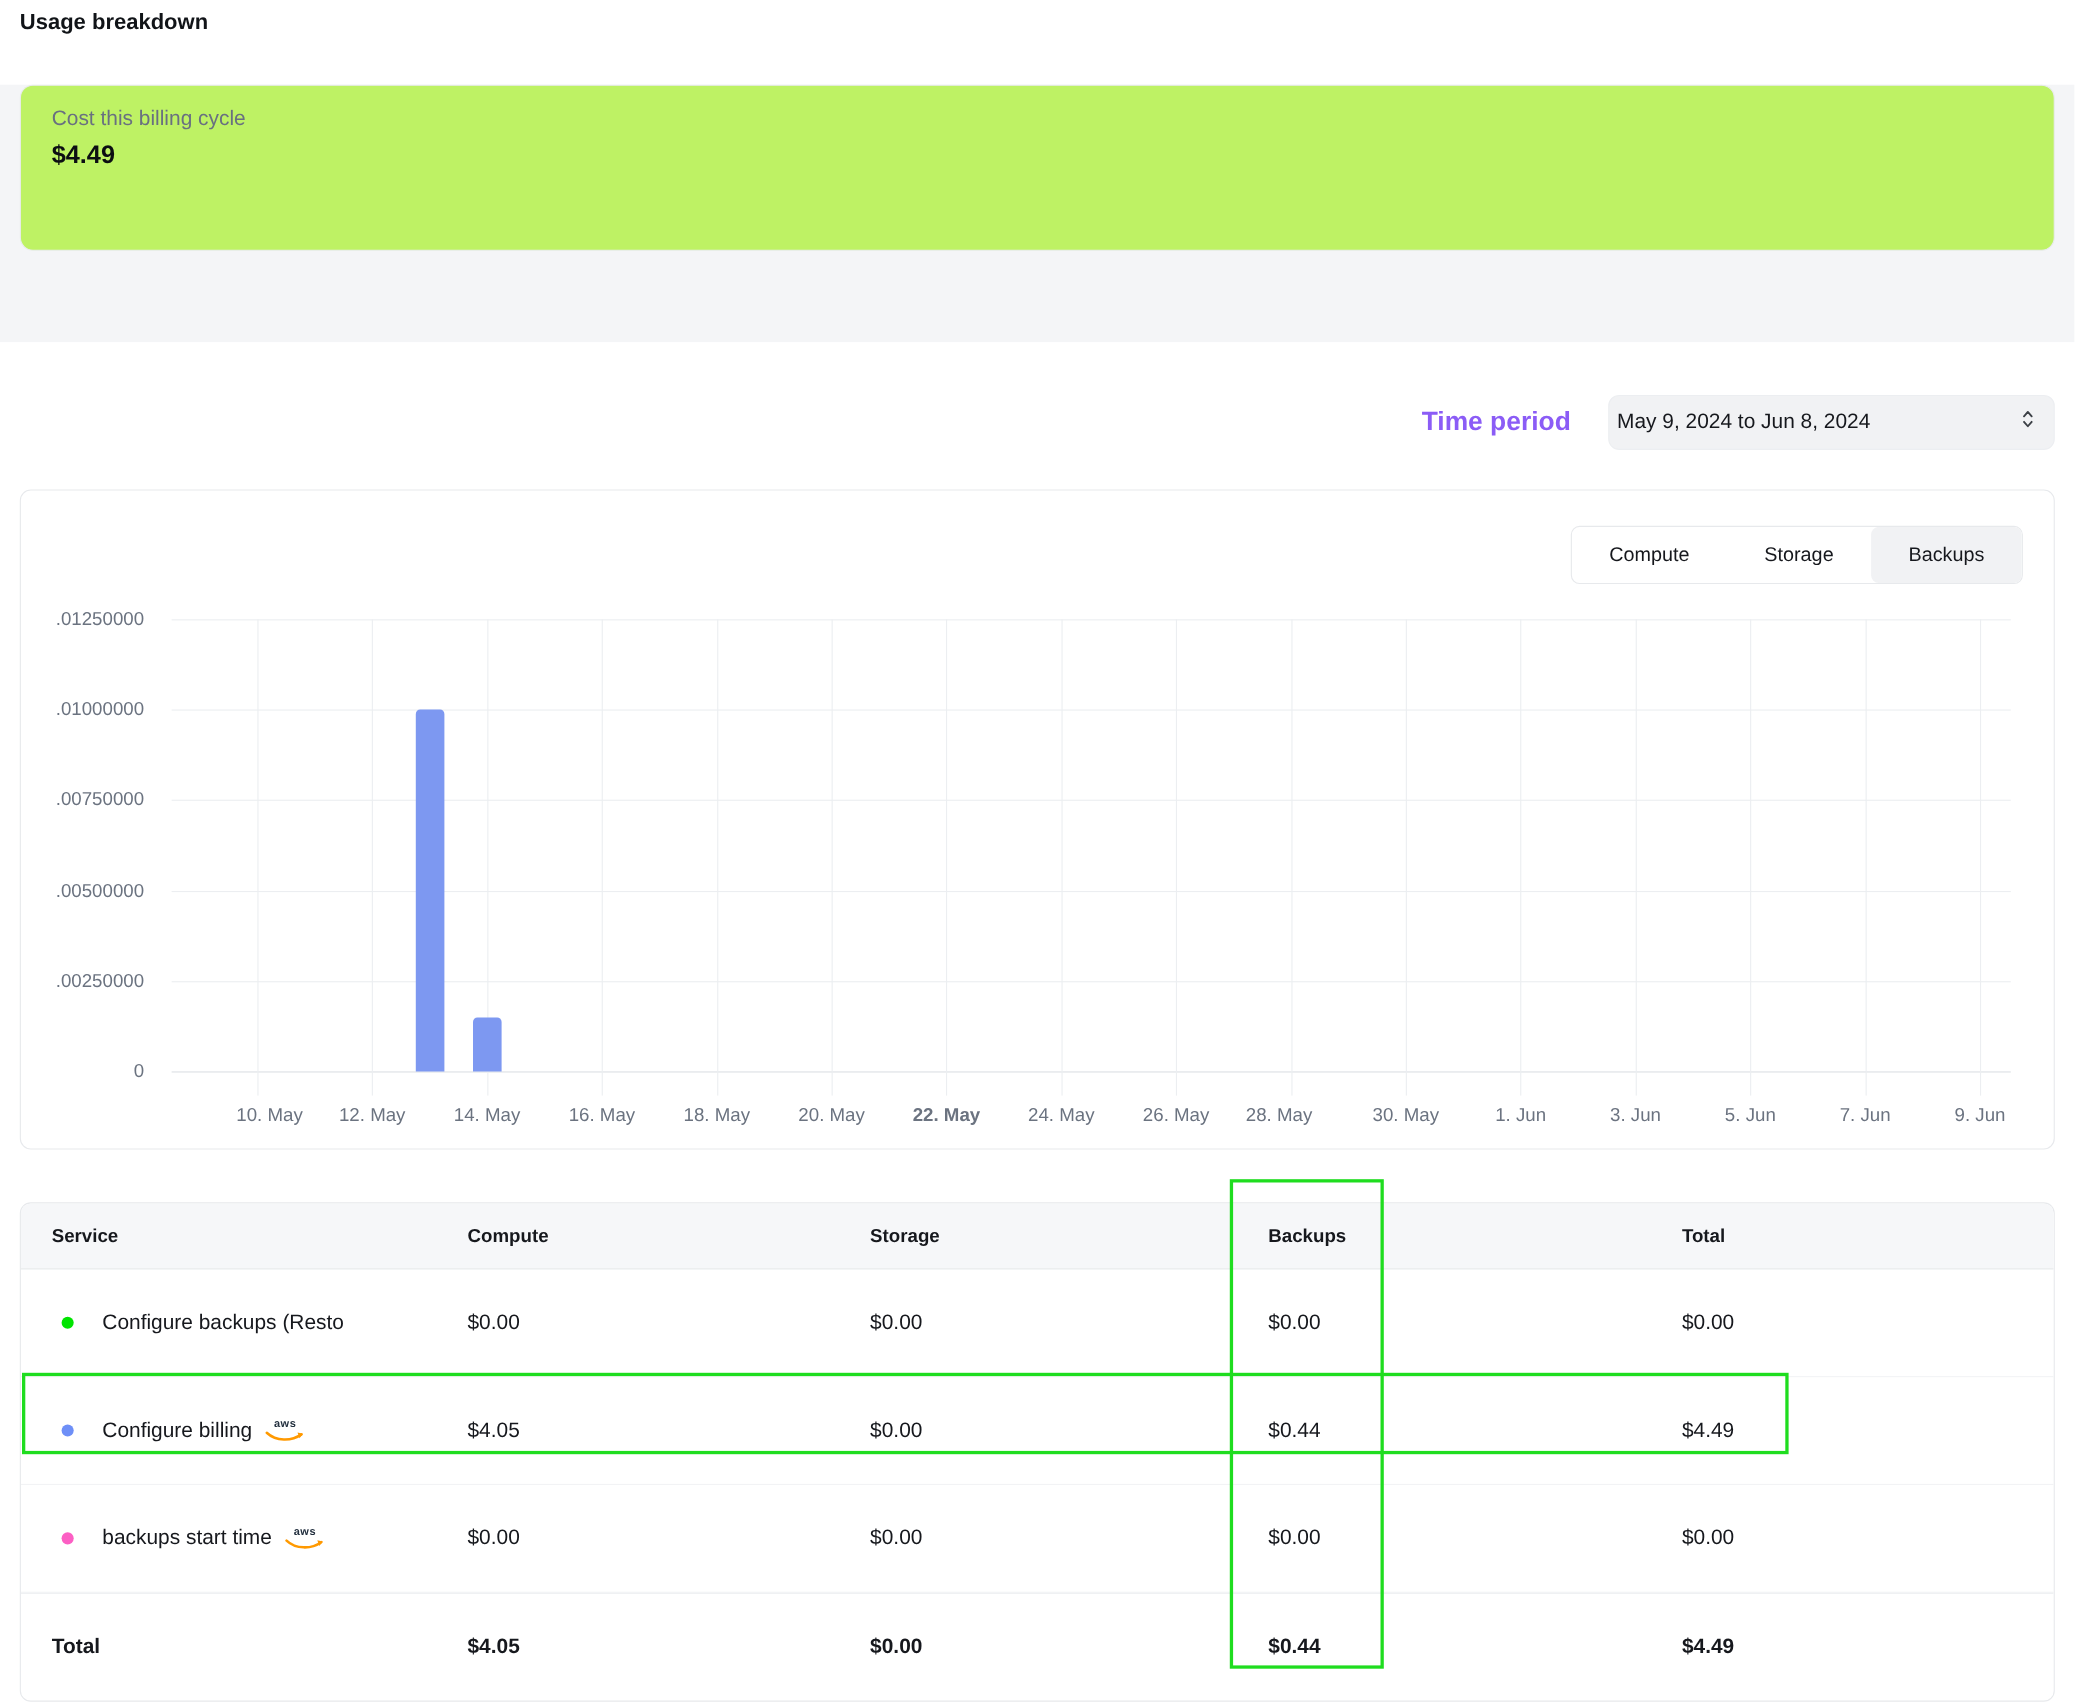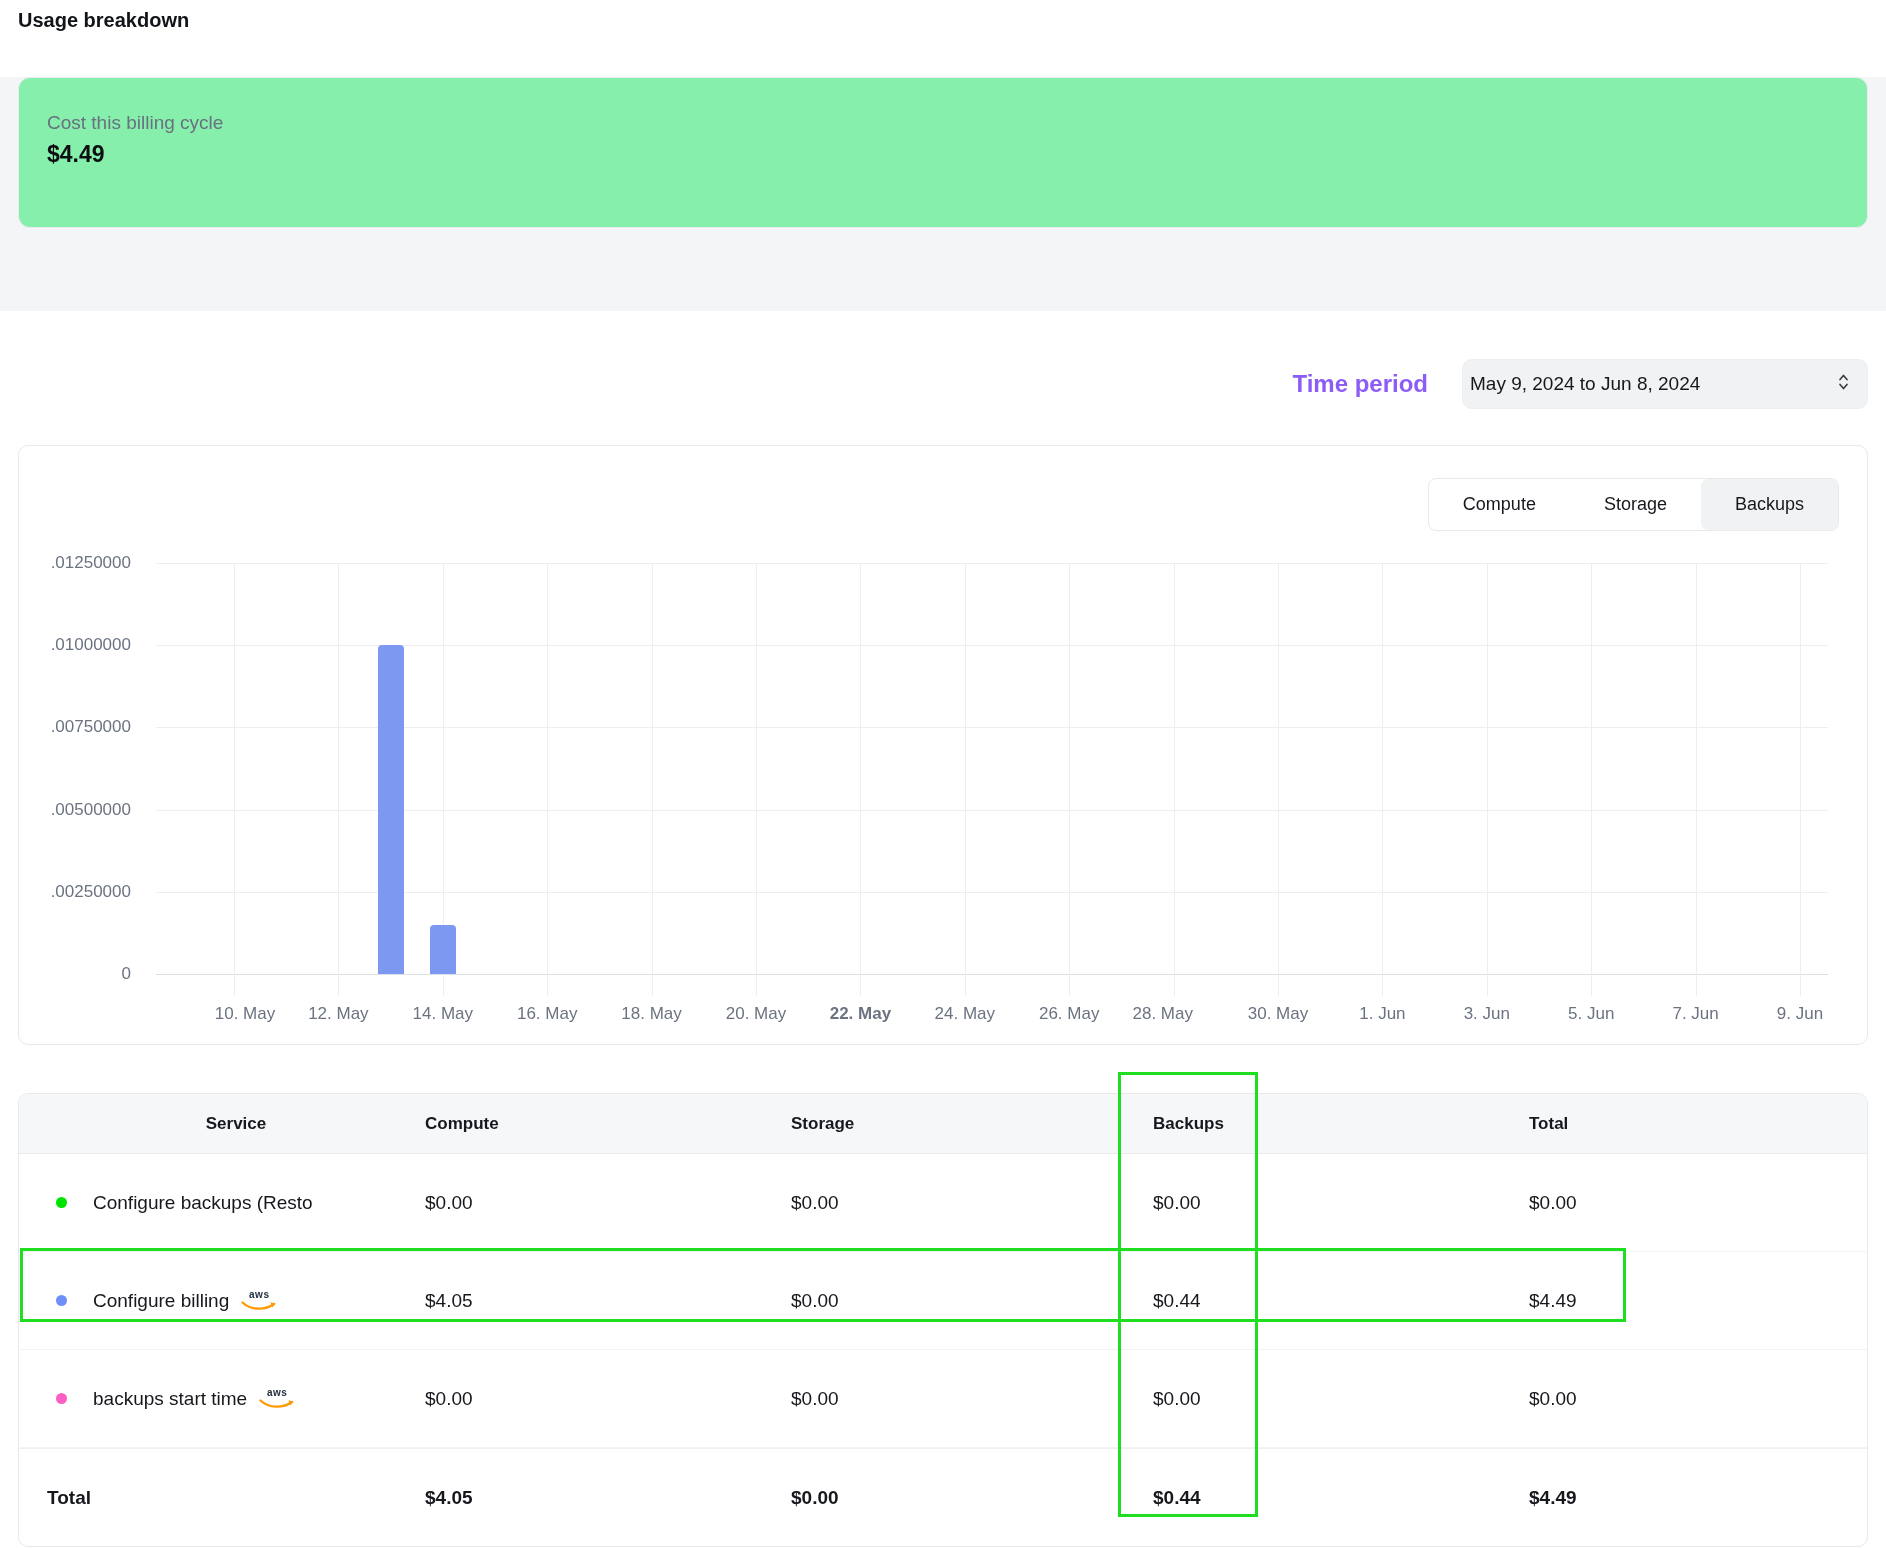--- a/index.html
+++ b/index.html
@@ -1,21 +1,21 @@
 <!DOCTYPE html>
 <html><head>
 <meta charset="utf-8">
 <style>
   * { box-sizing: border-box; margin: 0; padding: 0; }
   html,body { width:1886px; height:1548px; background:#ffffff; font-family:"Liberation Sans", sans-serif; color:#16181d; position:relative; overflow:hidden; }
 
   h1.page-title { padding:7px 18px 0; font-size:20px; line-height:26px; font-weight:700; color:#111418; }
 
   .band { margin-top:29px; width:100%; height:234px; background:#f4f5f7; }
-  .cost-card { margin:44px 18px 0; height:151px; background:#86efac; border:1px solid #e9ebee; border-radius:12px; padding:32px 28px 0; }
+  .cost-card { margin:44px 18px 0; height:151px; background:#bef264; border:1px solid #e9ebee; border-radius:12px; padding:18px 28px 0; }
   .cost-label { font-size:19px; color:#697080; line-height:26px; }
   .cost-value { font-size:23px; font-weight:700; color:#0c0e12; line-height:32px; margin-top:2px; }
 
   .time-row { height:50px; margin-top:48px; display:flex; justify-content:flex-end; align-items:center; padding-right:18px; gap:34px; }
   .tp-label { font-size:24px; font-weight:700; color:#8b5cf6; }
   .tp-select { display:flex; align-items:center; justify-content:space-between; width:406px; height:50px; background:#f1f2f4; border:1px solid #eceef1; border-radius:10px; padding:0 16px 0 7px; font-size:19px; color:#16181d; cursor:pointer; font-family:inherit; }
 
   .chart-card { position:relative; margin:36px 18px 0; height:600px; border:1px solid #e7e9ec; border-radius:10px; background:#fff; }
   .tabs { position:absolute; top:32px; right:28px; height:53px; display:flex; border:1px solid #e7e9ec; border-radius:8px; overflow:hidden; background:#fff; }
   .tab { display:flex; align-items:center; justify-content:center; padding:0 34px; font-size:18px; color:#16181d; background:transparent; border:none; cursor:pointer; font-family:inherit; }
@@ -25,21 +25,21 @@
   .gridline-h { position:absolute; height:1px; background:#eceef1; }
   .gridline-h.baseline { background:#dcdfe4; }
   .gridline-v { position:absolute; width:1px; background:#eceef1; }
   .ylab { position:absolute; left:-120px; width:95px; text-align:right; font-size:17px; color:#6b7380; line-height:20px; }
   .xlab { position:absolute; top:441px; width:90px; text-align:center; font-size:17px; color:#6b7380; line-height:20px; }
   .bar { position:absolute; border-radius:4px 4px 0 0; }
 
   .table-card { margin:48px 18px 0; border:1px solid #e7e9ec; border-radius:10px; background:#fff; overflow:hidden; }
   .t-row { display:grid; grid-template-columns:406px 366px 362px 376px 1fr; align-items:center; }
   .t-head { height:60px; background:#f6f7f9; border-bottom:1px solid #e8eaec; font-size:17px; font-weight:600; }
-  .t-head .c-service { padding-left:28px;text-align:center; }
+  .t-head .c-service { padding-left:28px; }
   .t-body { height:98px; border-bottom:1px solid #f2f3f5; font-size:19px; }
   .t-body:last-of-type { border-bottom:none; }
   .t-total { height:98px; font-size:19px; font-weight:700; border-top:1px solid #eef0f2; }
   .t-total .c-service { padding-left:28px; }
   .svc { display:flex; align-items:center; }
   .dot { width:11px; height:11px; border-radius:50%; margin-left:37px; flex:0 0 auto; }
   .svc-name { margin-left:26px; white-space:nowrap; overflow:hidden; max-width:236px; }
   .aws { display:inline-flex; flex-direction:column; align-items:center; margin-left:12px; margin-top:-2px; }
   .aws-text { font-size:10px; font-weight:700; letter-spacing:.5px; color:#222f3e; line-height:13px; }
 

